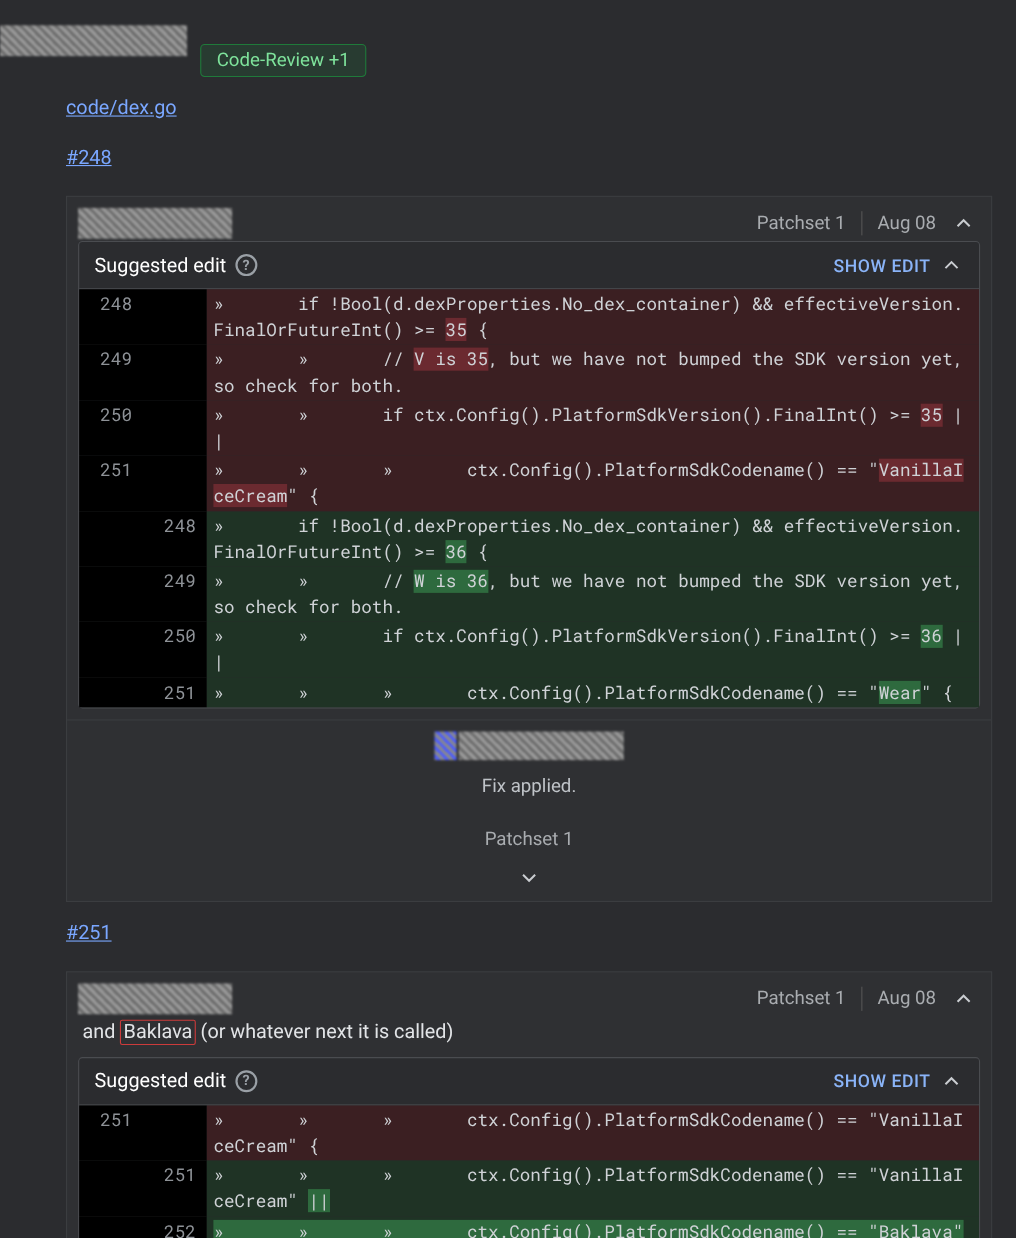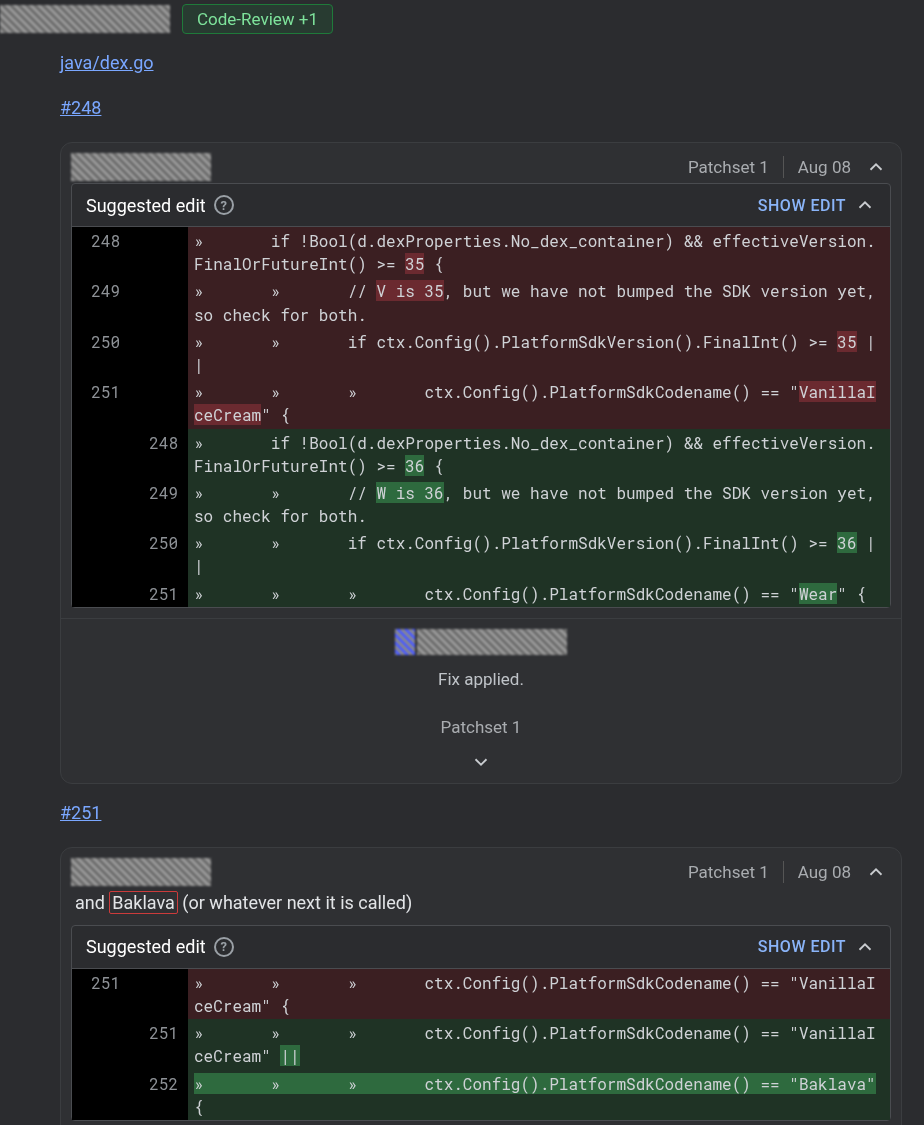--- a/index.html
+++ b/index.html
@@ -31,35 +31,36 @@
   }
   .avatar-big { width:170px; height:28px; }
   .badge {
     display:inline-block;
     border:1px solid #1f7a3a;
     background:#1f7a3a33;
     color:#7ee29b;
     padding:4px 14px;
     border-radius:4px;
     font-size:17px;
+    margin-top:36px;
   }
   .links { padding: 8px 0 6px 60px; }
   .links a {
     color:#7aa7ff;
     text-decoration:underline;
     display:inline-block;
     margin-bottom:10px;
     font-size:18px;
   }
   .thread-card {
     margin: 8px 0 10px 60px;
     width: 842px;
     background:#2f3033;
     border:1px solid #3b3d40;
-    border-radius:12px;
+    border-radius:0;
   }
   .comment-header{
     display:flex;
     align-items:center;
     padding:10px 14px 2px 10px;
     gap:10px;
   }
   .comment-header .spacer{flex:1;}
   .meta { color:#a9acb0; font-size:17px; padding:0 4px; }
   .sep { width:1px; height:22px; background:#555; }
@@ -143,21 +144,21 @@
 </style>
 </head>
 <body>
 
 <div class="top-row">
   <span class="pix avatar-big"></span>
   <span class="badge">Code-Review +1</span>
 </div>
 
 <div class="links">
-  <a href="#">java/dex.go</a>
+  <a href="#">code/dex.go</a>
 </div>
 
 <div class="links">
   <a href="#">#248</a>
 </div>
 <div class="thread-card">
   <div class="comment-header">
     <span class="pix" style="width:140px;height:28px"></span>
     <span class="spacer"></span>
     <span class="meta">Patchset 1</span>

